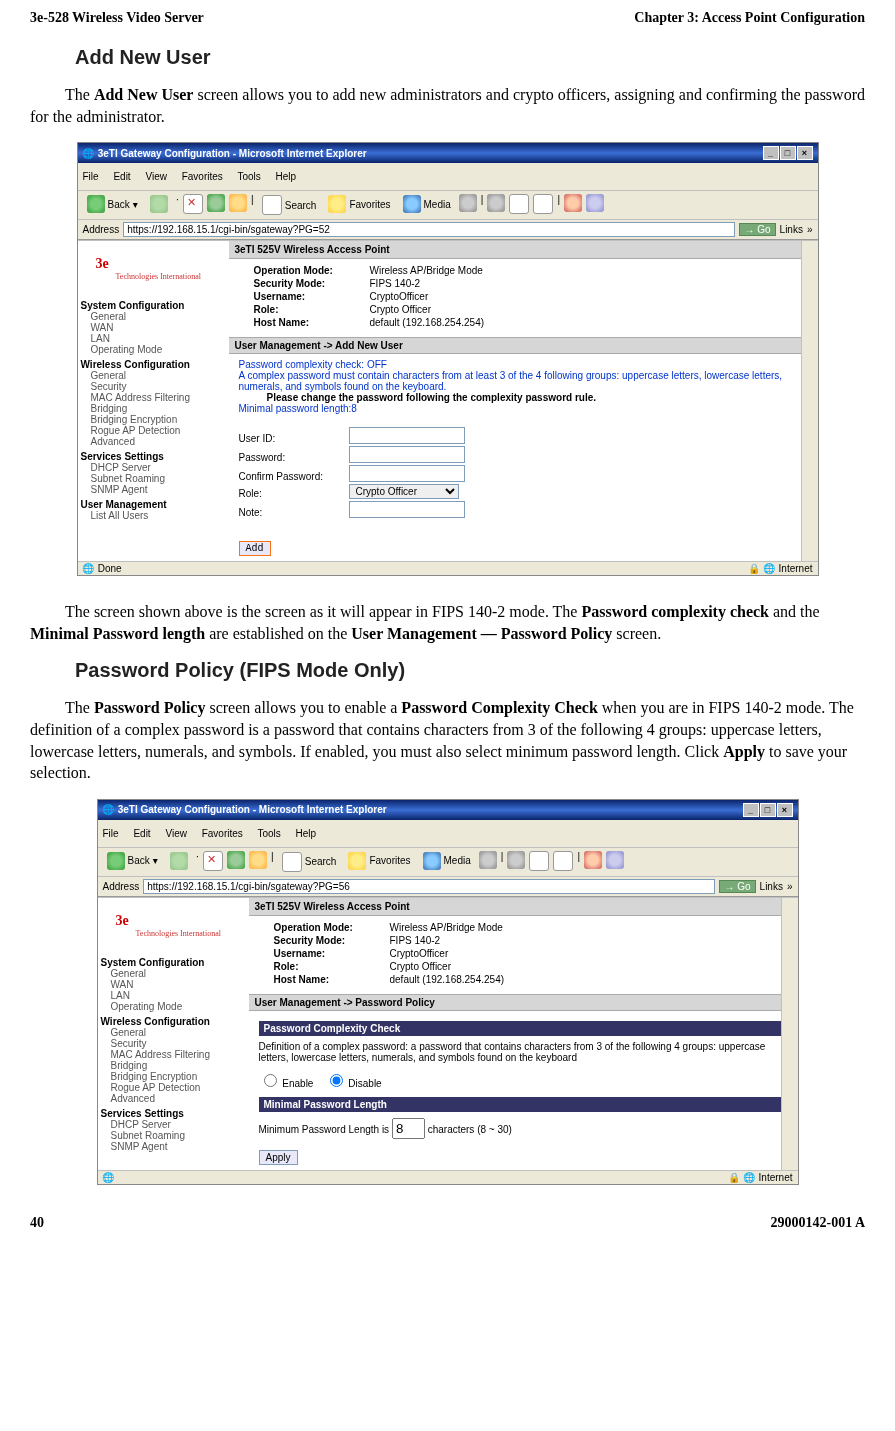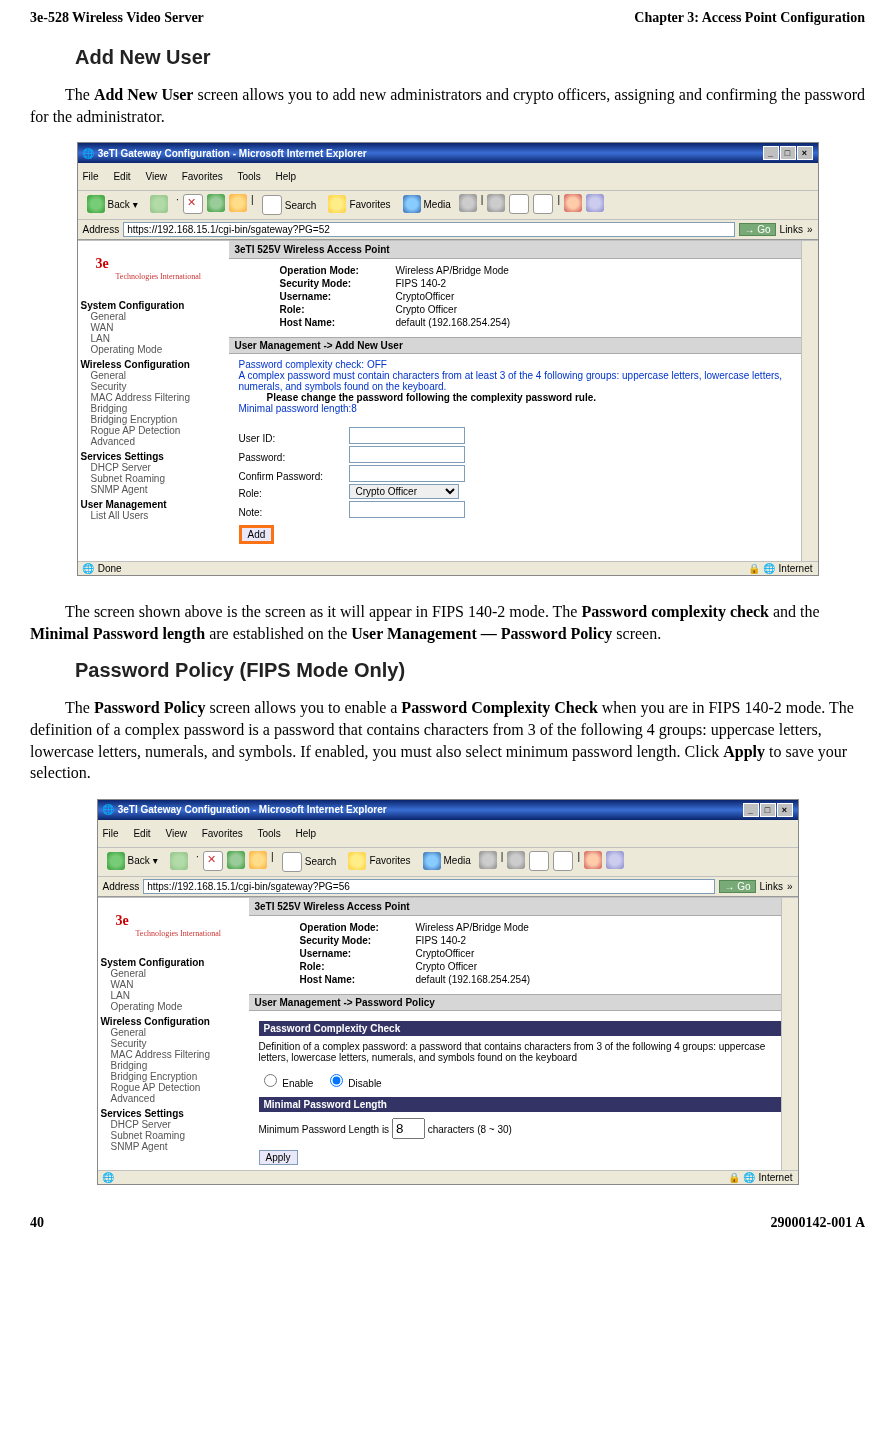--- a/index.html
+++ b/index.html
@@ -79,29 +79,29 @@
   .content-area.small{min-height:260px;}
   .sidebar{width:145px;padding:5px 3px;font-size:10px;}
   .logo{color:#c00;font-weight:bold;font-size:14px;padding:10px 5px 15px 15px;font-family:serif;}
   .logo small{color:#c33;font-size:8px;font-weight:normal;display:block;margin-left:20px;}
   .nav-head{font-weight:bold;color:#000;margin-top:4px;}
   .nav-item{color:#555;padding-left:10px;}
   .main{flex:1;padding:0;}
   .ap-title{background:#d6d6d6;font-weight:bold;padding:3px 6px;border-bottom:1px solid #aaa;}
   .info-table{padding:5px 10px 8px 25px;}
   .info-row{display:flex;font-size:10px;padding:1px 0;}
-  .info-label{width:116px;font-weight:bold;margin-left:26px;}
+  .info-label{width:116px;font-weight:bold;}
   .section-bar{background:#d6d6d6;font-weight:bold;padding:2px 6px;border-top:1px solid #aaa;border-bottom:1px solid #aaa;}
   .form-area{padding:5px 10px;font-size:10px;}
   .blue{color:#03c;}
   .boldline{font-weight:bold;margin-left:28px;}
   .frow{display:flex;align-items:flex-end;margin:2px 0;}
   .frow label{width:110px;}
   .frow input,.frow select{border:1px solid #7f9db9;font-size:10px;padding:0 2px;height:15px;width:110px;}
-  .add-btn{border:3px solid #f97316;background:#e8e8f8;padding:1px 6px;font-size:10px;margin-top:5px;}
+  .add-btn{border:1px solid #f97316;background:#e8e8f8;padding:1px 6px;font-size:10px;margin-top:21px;font-family:Liberation Mono, monospace;}
   .apply-btn{border:1px solid #7f9db9;background:#e8e8f8;padding:1px 6px;font-size:10px;margin-top:5px;}
   .statusbar{background:#ece9d8;border-top:1px solid #c0c0c0;display:flex;justify-content:space-between;padding:1px 5px;font-size:10px;}
   .statusbar .lock{color:#c90;}
   .scroll-v{position:absolute;right:0;top:0;bottom:0;width:16px;background:#ece9d8;border-left:1px solid #c0c0c0;}
   .policy-bar{background:#336; color:#fff; font-weight:bold; padding:2px 5px; margin:5px 0;font-size:10px;}
   .footer-row{display:flex;justify-content:space-between;font-weight:bold;font-size:14px;margin-top:30px;}
 </style>
 </head>
 <body>
 

